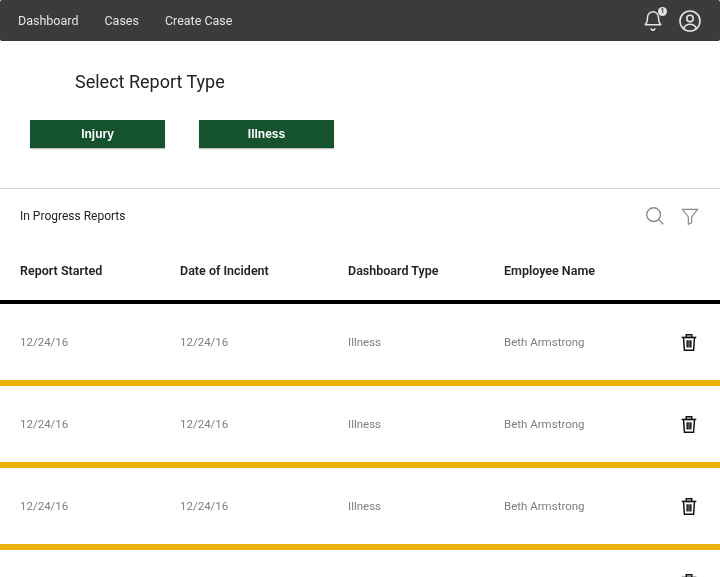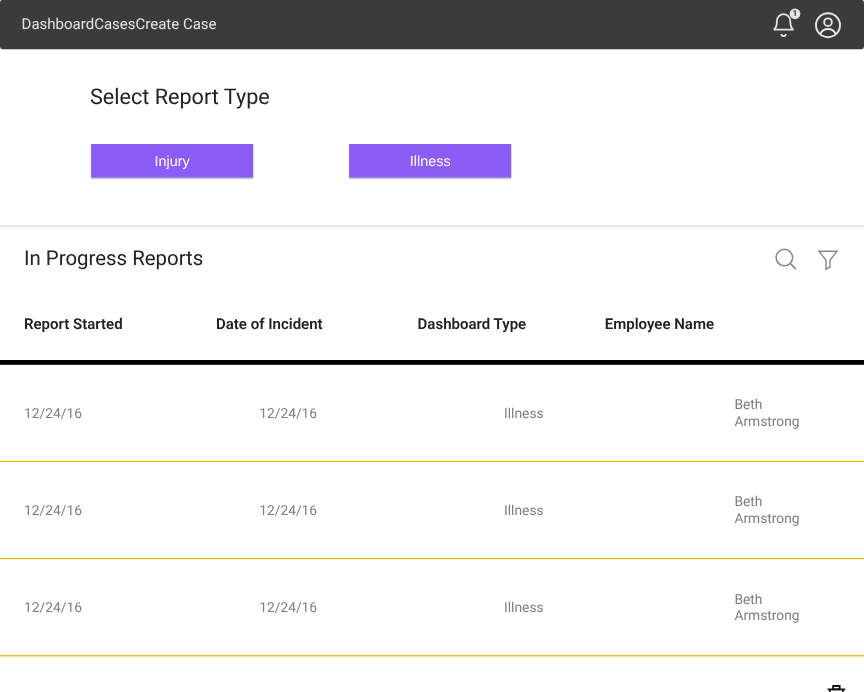--- a/index.html
+++ b/index.html
@@ -10,20 +10,21 @@
       display: flex;
       align-items: center;
       height: 41px;
       background: #3b3b3b;
       padding: 0 18px;
       border-radius: 2px;
     }
     .nav-item {
       color: #e4e4e4;
       font-size: 12.5px;
+      margin-right: 26px;
       cursor: pointer;
     }
     .topbar-spacer { flex: 1; }
     .topbar-icon { color: #e4e4e4; display: inline-flex; align-items: center; justify-content: center; margin-left: 14px; cursor: pointer; position: relative; }
     .notif-badge {
       position: absolute;
       top: -3px; right: -3px;
       width: 9px; height: 9px;
       background: #e4e4e4; border-radius: 50%;
     }
@@ -36,58 +37,56 @@
     .select-title {
       font-size: 18px;
       font-weight: 400;
       color: #222;
       margin-bottom: 28px;
       margin-left: 45px;
     }
     .type-buttons { display: flex; gap: 34px; }
     .type-btn {
       width: 135px; height: 28px;
-      background: #8b5cf6;
+      background: #14532d;
       color: #fff;
       font-size: 12px;
-      font-weight: 400;
+      font-weight: 700;
       border: none;
       border-radius: 0;
       display: inline-flex; align-items: center; justify-content: center;
       cursor: pointer;
       box-shadow: 0 1px 1px rgba(0,0,0,0.25);
-      margin-left: 46px;
     }
     
     
     .progress-section { padding-top: 16px; }
     .progress-header {
       display: flex; align-items: center;
       padding: 0 20px 14px 20px;
     }
-    .progress-title { font-size: 17px; font-weight: 400; color: #222; }
+    .progress-title { font-size: 12px; font-weight: 400; color: #222; }
     .progress-header .spacer { flex: 1; }
     .progress-icon { color: #888; margin-left: 14px; cursor: pointer; display: inline-flex; }
     
     
     .table-head {
       display: grid;
       grid-template-columns: 160px 168px 156px 1fr 60px;
       padding: 22px 20px 22px 20px;
       border-bottom: 4px solid #000000;
     }
     .th { font-size: 12.5px; font-weight: 600; color: #222; }
     
     .table-row {
       display: grid;
       grid-template-columns: 160px 168px 156px 1fr 60px;
       align-items: center;
       padding: 26px 20px;
-      border-bottom: 1px solid #eab308;
-      gap: 36px;
+      border-bottom: 6px solid #eab308;
     }
     .td { font-size: 11.5px; color: #7e7e7e; }
     .trash-cell { display: flex; justify-content: flex-end; }
     .trash-btn { cursor: pointer; color: #111; display:inline-flex; }
     .trash-btn svg { display:block; }
   </style>
 </head>
 <body>
 
 <div class="topbar">

